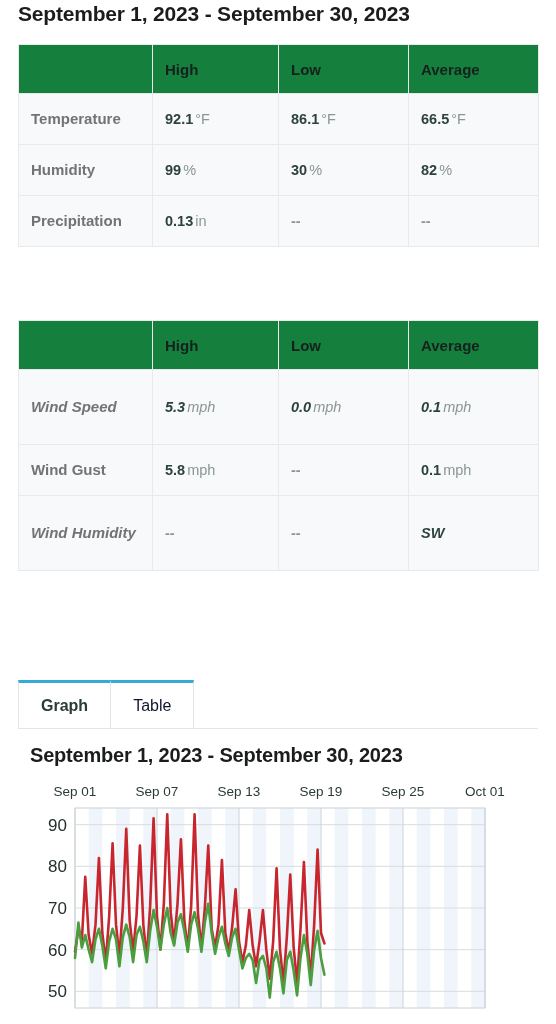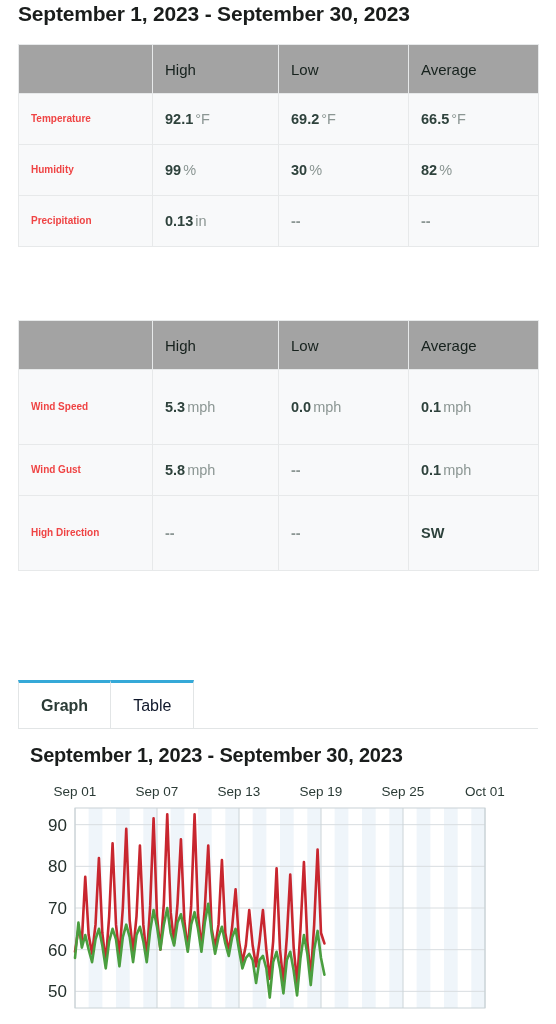--- a/index.html
+++ b/index.html
@@ -32,37 +32,37 @@
   .stat-table col.c-low   { width: 130px; }
   .stat-table col.c-avg   { width: 130px; }
 
   .stat-table th, .stat-table td {
     border: 1px solid #e7e9ea;
     padding: 0 12px;
     text-align: left;
     vertical-align: middle;
   }
   .stat-table thead th {
-    background: #a3a3a3;
+    background: #15803d;
     height: 48px;
-    font-size: 15px; font-weight: normal;
+    font-size: 15px; font-weight: bold;
     color: #16211d;
   }
   .stat-table tbody td {
     background: #f8f9fa;
     height: 50px;
     color: #2e423c;
   }
   .stat-table tbody td.rowlabel {
     font-weight: bold;
-    color: #ef4444;
-    font-size: 10px;
+    color: #737373;
+    font-size: 15px;
     line-height: 1.25;
   }
-  .stat-table tbody td.tall { height: 74px; }
+  .stat-table tbody td.tall { height: 74px; font-style: italic; }
   .val { font-weight: bold; color: #2e423c; }
   .unit { font-weight: normal; color: #8b9693; margin-left: 2px; }
   .dash { font-weight: bold; color: #8b9693; }
 
   
   .tabs {
     position: absolute;
     left: 18px; top: 680px;
     display: flex;
     border-bottom: 1px solid #e2e5e6;
@@ -117,21 +117,21 @@
         <th></th>
         <th>High</th>
         <th>Low</th>
         <th>Average</th>
       </tr>
     </thead>
     <tbody>
         <tr>
           <td class="rowlabel">Temperature</td>
           <td class="cell"><span class="val">92.1</span><span class="unit">°F</span></td>
-          <td class="cell"><span class="val">69.2</span><span class="unit">°F</span></td>
+          <td class="cell"><span class="val">86.1</span><span class="unit">°F</span></td>
           <td class="cell"><span class="val">66.5</span><span class="unit">°F</span></td>
         </tr>
         <tr>
           <td class="rowlabel">Humidity</td>
           <td class="cell"><span class="val">99</span><span class="unit">%</span></td>
           <td class="cell"><span class="val">30</span><span class="unit">%</span></td>
           <td class="cell"><span class="val">82</span><span class="unit">%</span></td>
         </tr>
         <tr>
           <td class="rowlabel">Precipitation</td>
@@ -164,21 +164,21 @@
           <td class="cell tall"><span class="val">0.0</span><span class="unit">mph</span></td>
           <td class="cell tall"><span class="val">0.1</span><span class="unit">mph</span></td>
         </tr>
         <tr>
           <td class="rowlabel">Wind Gust</td>
           <td class="cell"><span class="val">5.8</span><span class="unit">mph</span></td>
           <td class="cell"><span class="dash">--</span></td>
           <td class="cell"><span class="val">0.1</span><span class="unit">mph</span></td>
         </tr>
         <tr>
-          <td class="rowlabel tall">High Direction</td>
+          <td class="rowlabel tall">Wind Humidity</td>
           <td class="cell tall"><span class="dash">--</span></td>
           <td class="cell tall"><span class="dash">--</span></td>
           <td class="cell tall"><span class="val">SW</span></td>
         </tr>
       </tbody>
   </table>
 
   <div class="tabs">
     <div class="tab active">
       <span>Graph</span>

